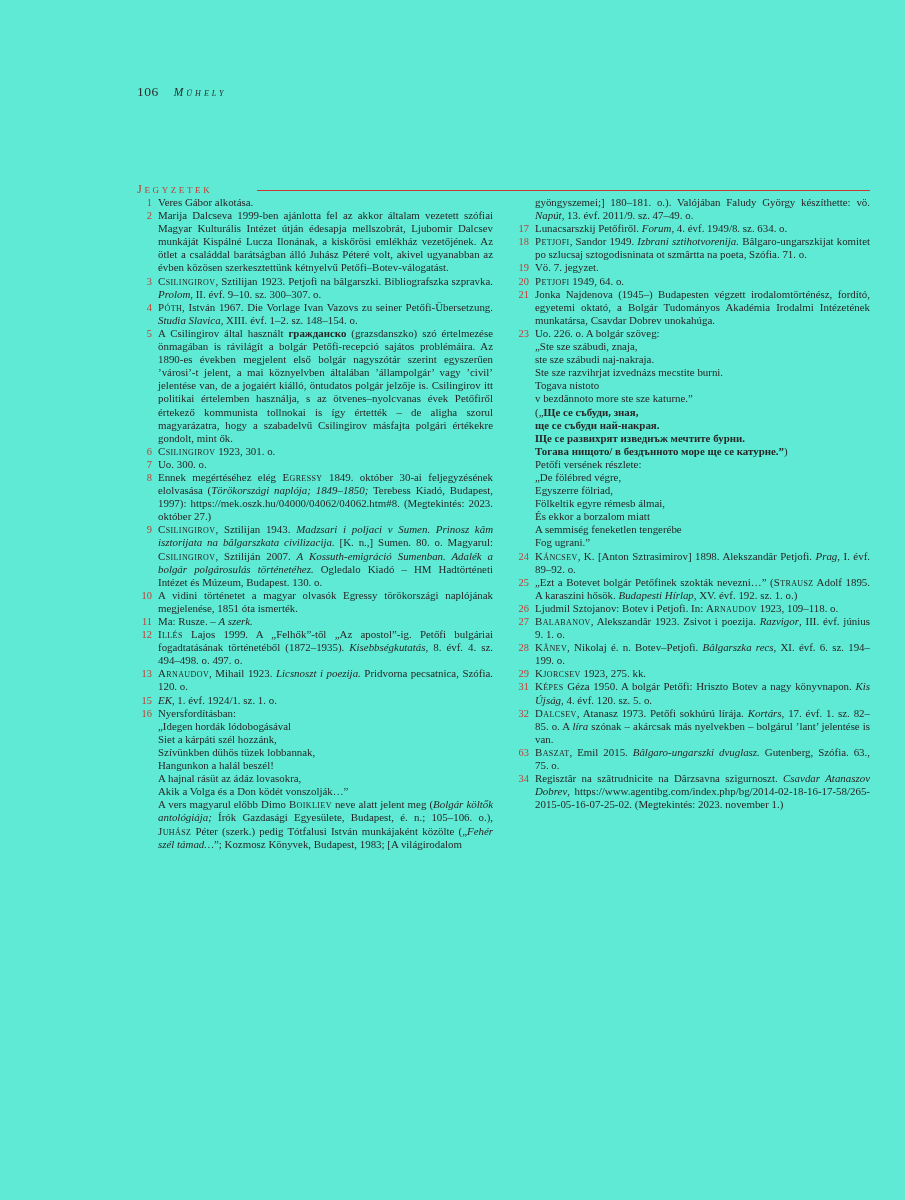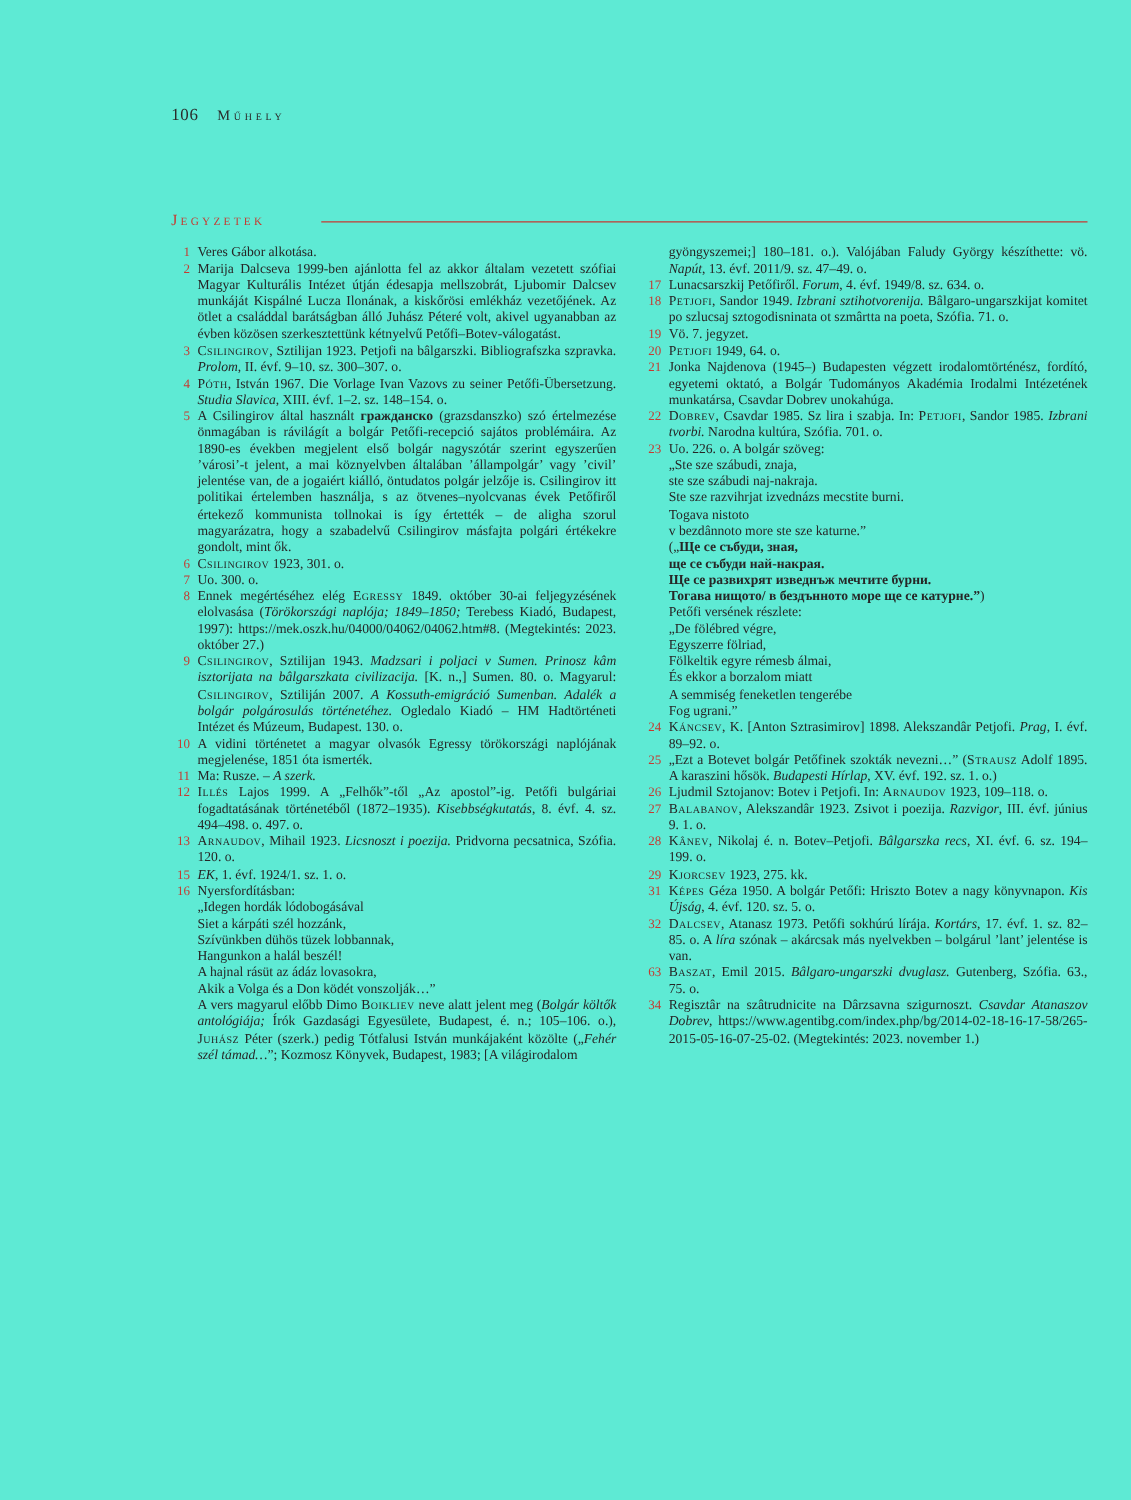--- a/index.html
+++ b/index.html
@@ -11,25 +11,25 @@
     font-family:"Liberation Serif", serif;
     color:#262626;
     overflow:hidden;
   }
   .runhead{
     position:absolute;top:84px;left:137px;
     display:flex;align-items:baseline;gap:15px;
   }
   .pagenum{font-size:13.5px;color:#2b2b2b;letter-spacing:0.5px;}
   .running-title{
-    font-size:11.5px;font-variant:small-caps;
+    font-size:11.5px;font-style:italic;font-variant:small-caps;
     letter-spacing:3px;color:#2b2b2b;text-align:center;
   }
   .section-head{
-    position:absolute;top:169px;left:137px;width:733px;
+    position:absolute;top:182px;left:137px;width:733px;
     display:flex;align-items:center;gap:36px;
   }
   .section-title{
     font-size:12.5px;font-variant:small-caps;letter-spacing:2.6px;
     color:#c53b32;white-space:nowrap;
   }
   .section-rule{
     flex:1;height:1px;background:#c53b32;margin-left:9px;margin-top:2px;
   }
   .notes-wrap{
@@ -151,24 +151,20 @@
         </div>
         <div class="note">
           <span class="num">20</span>
           <span class="ntext"><span class="sc">Petjofi</span> 1949, 64. o.</span>
         </div>
         <div class="note">
           <span class="num">21</span>
           <span class="ntext">Jonka Najdenova (1945–) Budapesten végzett irodalomtörténész, fordító, egyetemi oktató, a Bolgár Tudományos Akadémia Irodalmi Intézetének munkatársa, Csavdar Dobrev unokahúga.</span>
         </div>
         <div class="note">
-          <span class="num">22</span>
-          <span class="ntext"><span class="sc">Dobrev</span>, Csavdar 1985. Sz lira i szabja. In: <span class="sc">Petjofi</span>, Sandor 1985. <span class="i">Izbrani tvorbi.</span> Narodna kultúra, Szófia. 701. o.</span>
-        </div>
-        <div class="note">
           <span class="num">23</span>
           <span class="ntext">Uo. 226. o. A bolgár szöveg:<br>„Ste sze szábudi, znaja,<br>ste sze szábudi naj-nakraja.<br>Ste sze razvihrjat izvednázs mecstite burni.<br>Togava nistoto<br>v bezdânnoto more ste sze katurne.”<br>(„<span class="b">Ще се събуди, зная,</span><br><span class="b">ще се събуди най-накрая.</span><br><span class="b">Ще се развихрят изведнъж мечтите бурни.</span><br><span class="b">Тогава нищото/ в бездънното море ще се катурне.”</span>)<br>Petőfi versének részlete:<br>„De fölébred végre,<br>Egyszerre fölriad,<br>Fölkeltik egyre rémesb álmai,<br>És ekkor a borzalom miatt<br>A semmiség feneketlen tengerébe<br>Fog ugrani.”</span>
         </div>
         <div class="note">
           <span class="num">24</span>
           <span class="ntext"><span class="sc">Káncsev</span>, K. [Anton Sztrasimirov] 1898. Alekszandâr Petjofi. <span class="i">Prag</span>, I. évf. 89–92. o.</span>
         </div>
         <div class="note">
           <span class="num">25</span>
           <span class="ntext">„Ezt a Botevet bolgár Petőfinek szokták nevezni…” (<span class="sc">Strausz</span> Adolf 1895. A karaszini hősök. <span class="i">Budapesti Hírlap</span>, XV. évf. 192. sz. 1. o.)</span>

